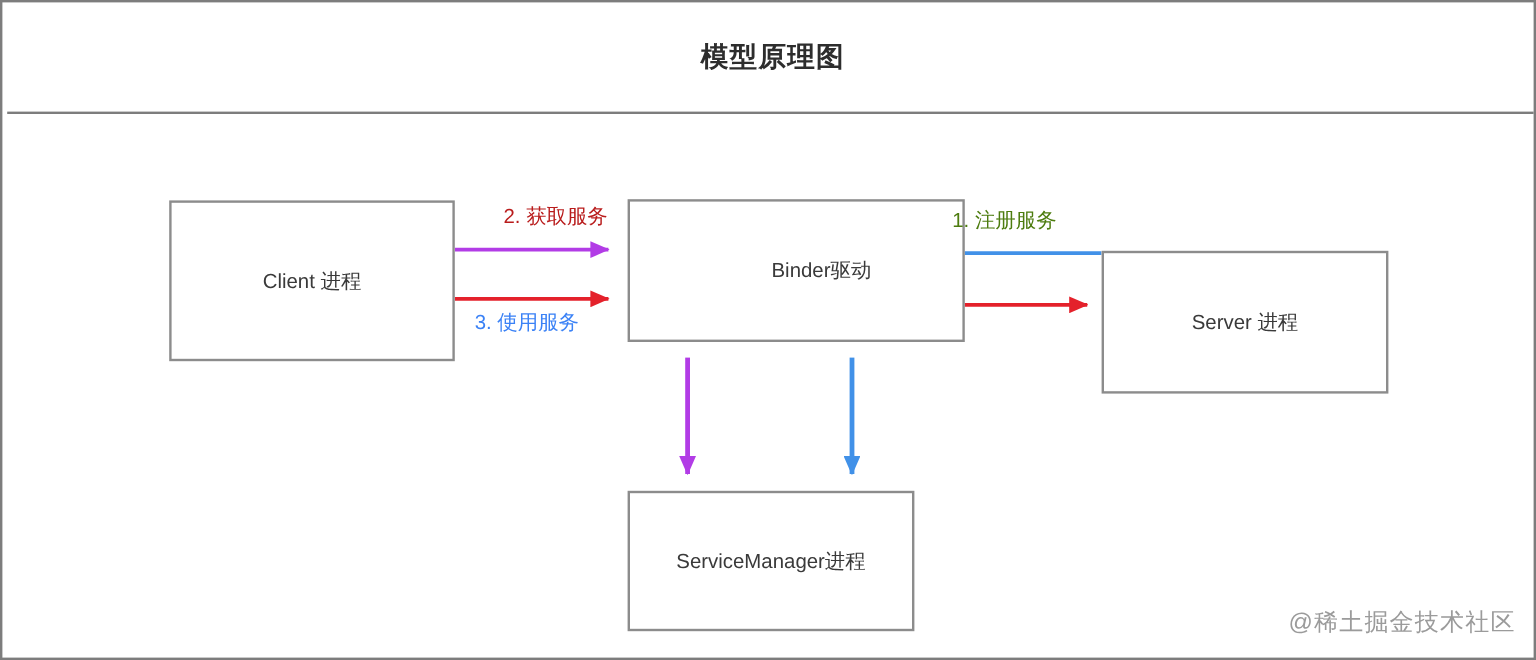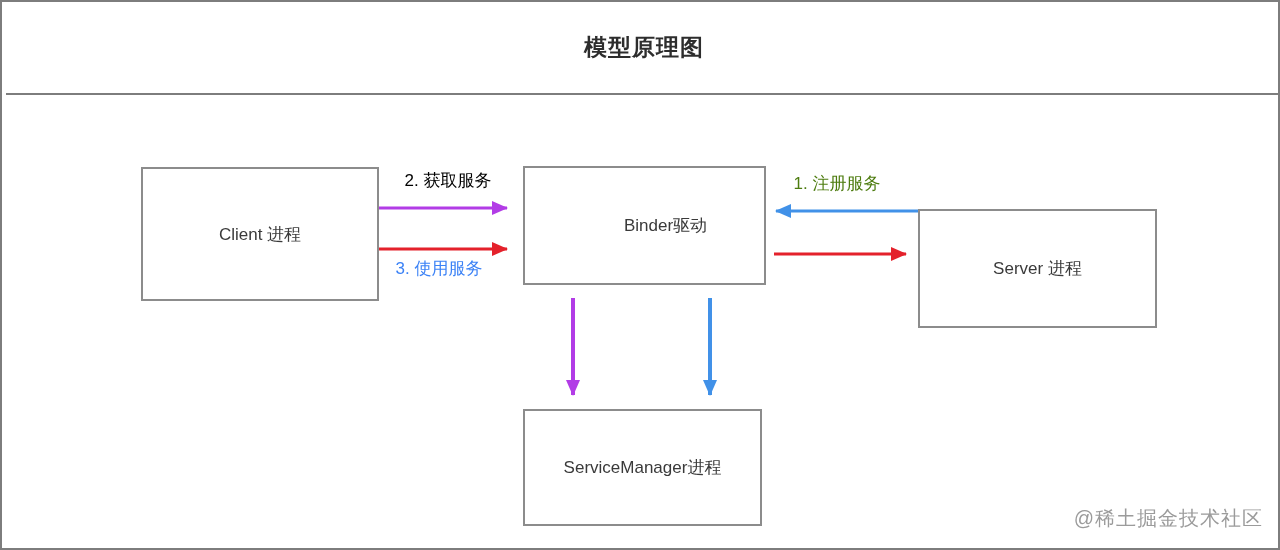--- a/index.html
+++ b/index.html
@@ -42,21 +42,21 @@
     position: absolute;
     border: 2px solid #8c8c8c;
     background: #ffffff;
     display: flex;
     align-items: center;
     justify-content: center;
     font-size: 17px;
     color: #3a3a3a;
   }
   .box-client        { left: 139px; top: 165px; width: 238px; height: 134px; }
-  .box-binder        { left: 521px; top: 164px; width: 243px; height: 119px; padding-left: 42px; }
+  .box-binder        { left: 521px; top: 164px; width: 281px; height: 119px; padding-left: 42px; }
   .box-server        { left: 916px; top: 164px; width: 239px; height: 119px; margin-top: 43px; }
   .box-servicemanager{ left: 521px; top: 407px; width: 239px; height: 117px; }
 
   .arrow-label {
     position: absolute;
     transform: translateX(-50%);
     font-size: 17px;
     white-space: nowrap;
   }
   .label-acquire  { left: 446px; top: 167px; }
@@ -116,21 +116,21 @@
   </div>
 
   <div class="node-box box-server">
     <span>Server 进程</span>
   </div>
 
   <div class="node-box box-servicemanager">
     <span>ServiceManager进程</span>
   </div>
 
-  <div class="arrow-label label-acquire" style="color: #000000;">2. 获取服务</div>
+  <div class="arrow-label label-acquire" style="color: #b91c1c; margin-left: 15px;">2. 获取服务</div>
 
   <div class="arrow-label label-use" style="color: #3b82f6;">3. 使用服务</div>
 
   <div class="arrow-label label-register" style="color: #4d7c0f;">1. 注册服务</div>
 
   <div class="watermark">@稀土掘金技术社区</div>
 
 </div>
 
 </body></html>

